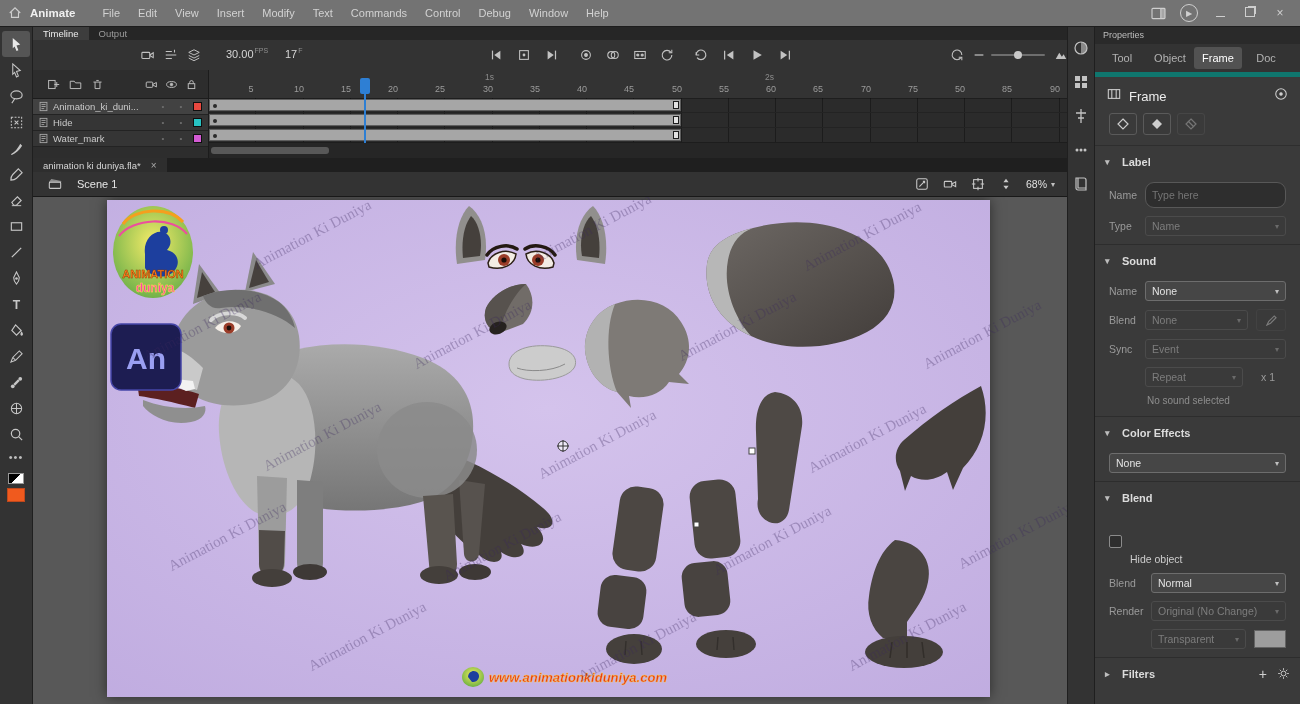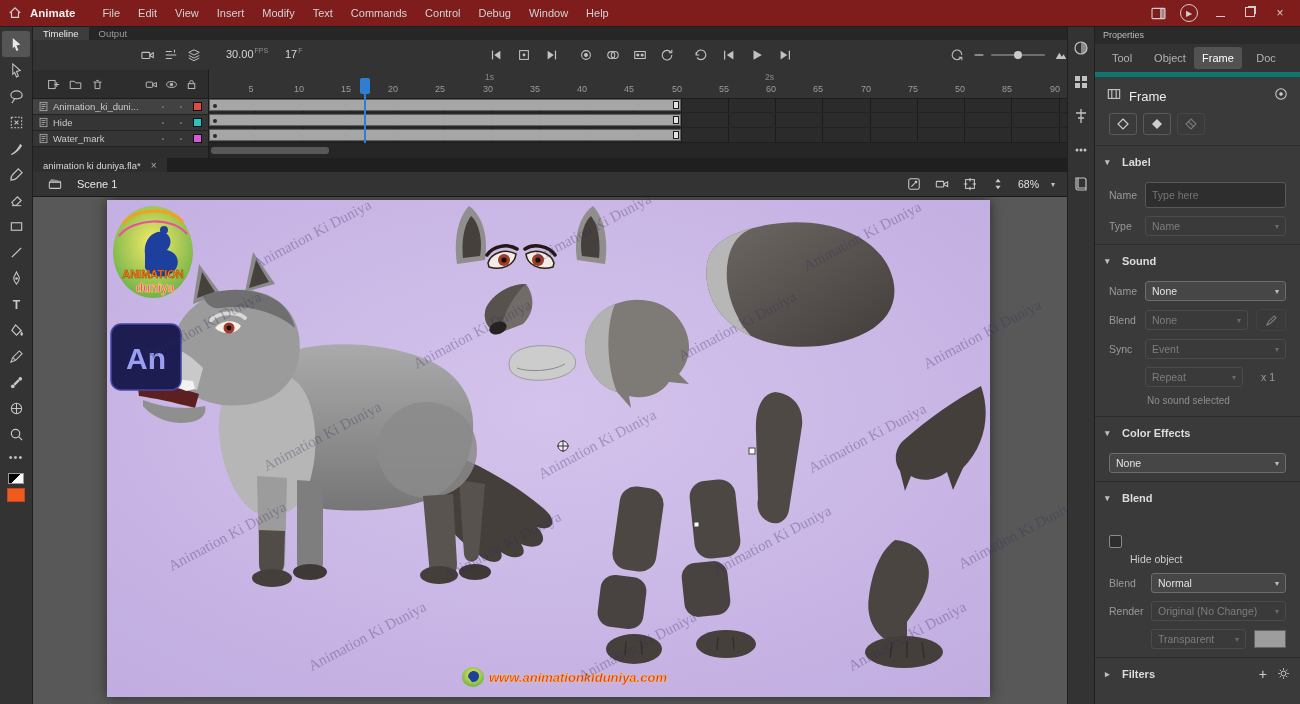--- a/index.html
+++ b/index.html
@@ -1,19 +1,19 @@
 <!DOCTYPE html>
 <html><head>
 <meta charset="utf-8">
 <style>
   html,body{margin:0;padding:0;background:#161616;}
   #app{position:relative;width:1300px;height:704px;background:#262626;font-family:"Liberation Sans",sans-serif;overflow:hidden;user-select:none;}
   svg.i{display:block;}
   
-  .menubar{position:absolute;left:0;top:0;width:1300px;height:26px;background:#7f1d1d;border-bottom:1px solid #1d1d1d;display:flex;align-items:center;z-index:6;}
+  .menubar{position:absolute;left:0;top:0;width:1300px;height:26px;background:#737373;border-bottom:1px solid #1d1d1d;display:flex;align-items:center;z-index:6;}
   .homeicon{width:30px;display:flex;justify-content:center;color:#cfcfcf;}
   .appname{font-size:11.5px;font-weight:bold;color:#f0f0f0;margin-right:18px;}
   .menus{display:flex;}
   .menu{padding:0 9px;font-size:11px;color:#d2d2d2;line-height:26px;cursor:default;}
   .mb-right{margin-left:auto;display:flex;align-items:center;gap:14px;padding-right:12px;}
   .winbtn{color:#cfcfcf;font-size:12px;width:16px;text-align:center;line-height:26px;}
   .minline{display:inline-block;width:9px;height:1px;background:#cfcfcf;}
   .restsq{display:inline-block;width:8px;height:8px;border:1px solid #cfcfcf;box-shadow:2px -2px 0 -1px #cfcfcf;}
   .playcirc{width:16px;height:16px;border:1.3px solid #cfcfcf;border-radius:50%;display:flex;align-items:center;justify-content:center;color:#cfcfcf;font-size:8px;}
   
@@ -64,21 +64,21 @@
   .fthumb{position:absolute;left:2px;top:4px;width:118px;height:7px;background:#585858;border-radius:3px;}
   
   .docbar{position:absolute;left:33px;top:158px;width:1034px;height:14px;background:#1f1f1f;display:flex;font-size:9.5px;color:#d5d5d5;z-index:4;}
   .doctab{display:flex;align-items:center;gap:10px;padding:0 10px;background:#2e2e2e;}
   .docclose{color:#aaa;font-size:10px;}
   .editbar{position:absolute;left:33px;top:172px;width:1034px;height:24px;background:#333;border-bottom:1px solid #191919;display:flex;align-items:center;z-index:4;color:#c9c9c9;}
   .eb-icon{width:16px;height:16px;display:flex;align-items:center;justify-content:center;}
   .eb-icon svg{width:14px;height:14px;}
   .scene{font-size:11px;color:#e6e6e6;margin-left:14px;}
   .eb-right{margin-left:auto;display:flex;align-items:center;gap:12px;padding-right:12px;}
-  .zoomval{font-size:10.5px;color:#e0e0e0;display:flex;align-items:center;gap:12px;text-align:right;}
+  .zoomval{font-size:10.5px;color:#e0e0e0;display:flex;align-items:center;gap:4px;text-align:right;}
   .car{font-size:8px;color:#c0c0c0;}
   
   .canvas{position:absolute;left:33px;top:196px;width:1034px;height:508px;background:#585858;overflow:hidden;z-index:1;}
   .stage{position:absolute;left:74px;top:4px;width:883px;height:497px;box-shadow:0 0 12px rgba(0,0,0,.5);}
   .stage>svg{position:absolute;left:0;top:0;}
   .wm{position:absolute;font-family:"Liberation Serif",serif;font-size:15px;color:rgba(58,40,92,.32);transform:rotate(-28deg);white-space:nowrap;pointer-events:none;}
   
   .dock{position:absolute;left:1067px;top:26px;width:28px;height:678px;background:#333;border-left:1px solid #1f1f1f;border-right:1px solid #1f1f1f;display:flex;flex-direction:column;align-items:center;padding-top:14px;gap:18px;box-sizing:border-box;z-index:5;color:#c3c3c3;}
   .dicon{width:16px;height:16px;}
   .dicon svg{width:16px;height:16px;}
@@ -102,21 +102,21 @@
   .sep{height:1px;background:#2d2d2d;margin-top:8px;}
   .prow{display:flex;align-items:center;padding:0 14px;margin-top:8px;}
   .lbl{width:36px;flex:none;font-size:10.5px;color:#9a9a9a;}
   .lbl.w42{width:42px;}
   .ctl{flex:1;display:flex;align-items:center;gap:8px;min-width:0;}
   .dd{height:20px;background:#464646;border:1px solid #6d6d6d;border-radius:3px;display:flex;align-items:center;padding:0 6px;font-size:10.5px;color:#e3e3e3;flex:1;box-sizing:border-box;min-width:0;}
   .dd span.v{white-space:nowrap;overflow:hidden;text-overflow:ellipsis;}
   .dd .car{margin-left:auto;}
   .dd.dis{background:#3a3a3a;border-color:#4b4b4b;color:#7d7d7d;}
   .dd.dis .car{color:#6a6a6a;}
-  .inp{height:20px;background:#2e2e2e;border:1px solid #585858;border-radius:3px;color:#ddd;font-size:10.5px;padding:12px 6px;width:100%;box-sizing:border-box;font-family:"Liberation Sans",sans-serif;}
+  .inp{height:20px;background:#2e2e2e;border:1px solid #585858;border-radius:9px;color:#ddd;font-size:10.5px;padding:12px 6px;width:100%;box-sizing:border-box;font-family:"Liberation Sans",sans-serif;}
   .inp::placeholder{color:#757575;}
   .iconbtn{width:28px;height:20px;border:1px solid #4a4a4a;border-radius:3px;display:flex;align-items:center;justify-content:center;opacity:.5;color:#bdbdbd;flex:none;}
   .iconbtn svg{width:11px;height:11px;}
   .xmult{font-size:10.5px;color:#9a9a9a;margin-left:10px;flex:none;}
   .pstatus{font-size:10px;color:#8d8d8d;padding:8px 14px 2px 52px;}
   .cb{width:11px;height:11px;border:1px solid #8b8b8b;border-radius:2px;background:#2e2e2e;flex:none;}
   .cbl{font-size:10.5px;color:#cdcdcd;margin-left:8px;margin-top:35px;}
   .swatchbtn{width:30px;height:16px;background:#9d9d9d;border:1px solid #636363;flex:none;}
   .plus{font-size:14px;color:#cfcfcf;line-height:14px;}
 </style>

